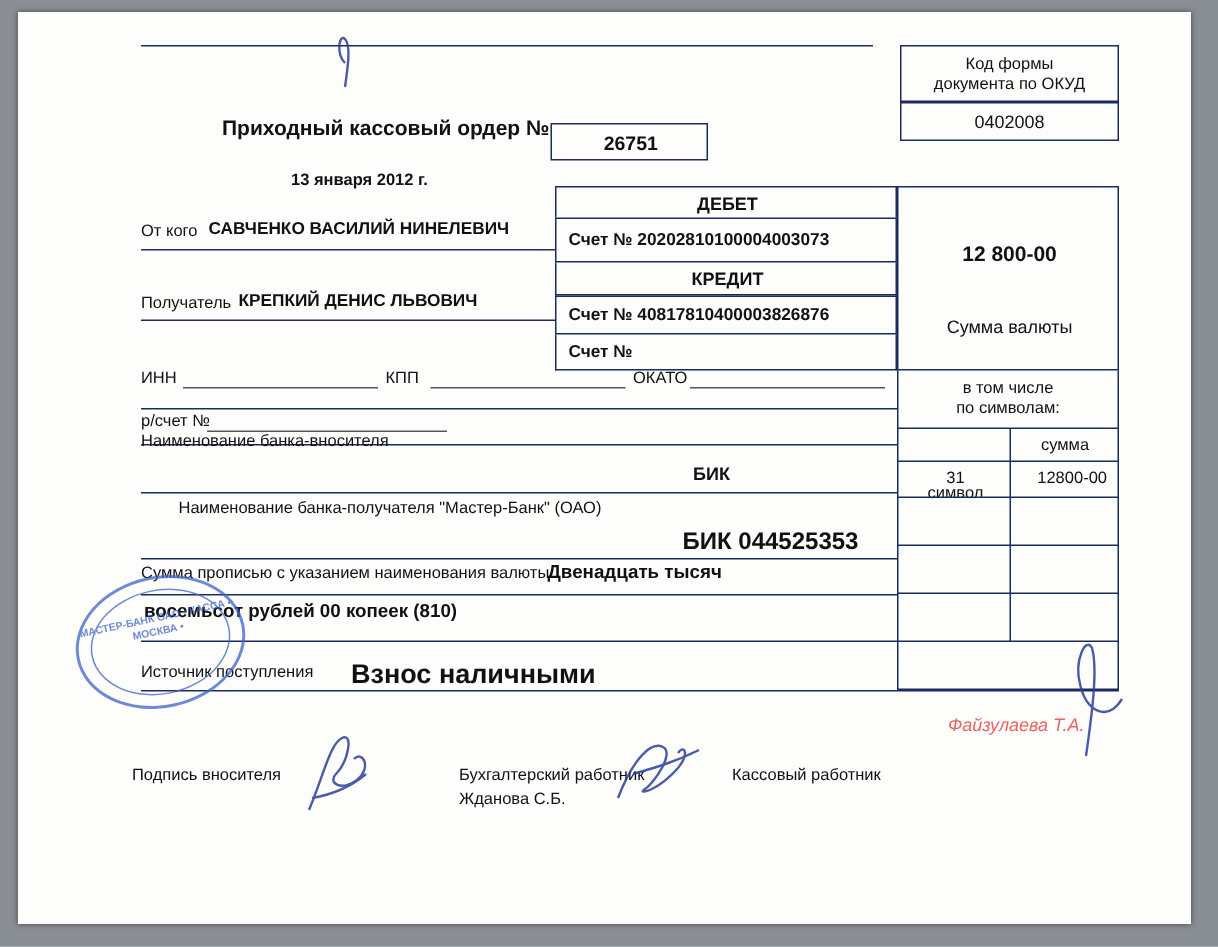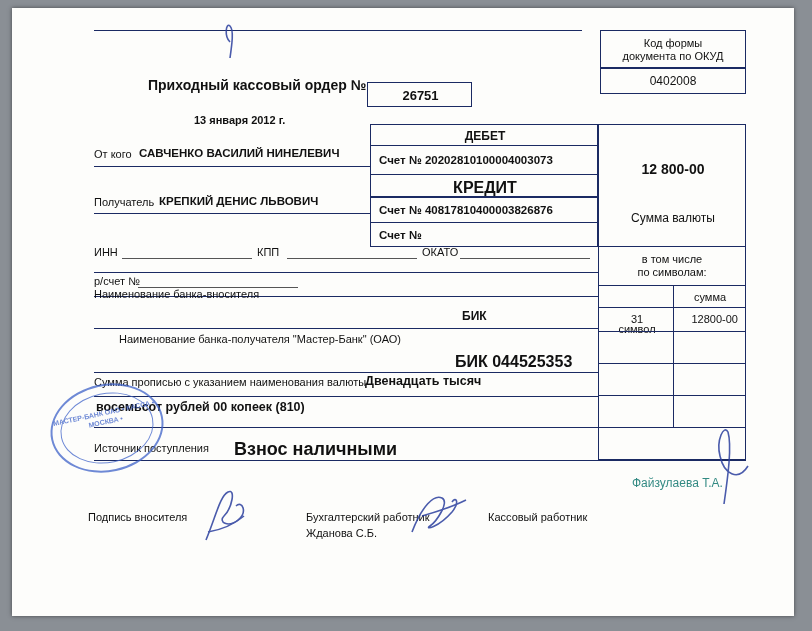--- a/index.html
+++ b/index.html
@@ -85,22 +85,23 @@
     text-align: center;
     font-size: 7px;
     line-height: 9px;
     color: #3f63c9;
     font-weight: bold;
   }
   
   .sig { position: absolute; stroke: #2b3f9e; fill: none; stroke-width: 1.6; opacity: .85; }
   .sig-name {
     position: absolute;
-    color: #0f766e;
+    color: #ef4444;
     font-size: 12px;
+    font-style: italic;
     opacity: .85;
   }
 </style>
 </head>
 <body>
 
 <div class="page">
   <div class="doc">
 
     <div class="hline" style="left:82px; top:22px; width:488px;"></div>
@@ -130,21 +131,21 @@
 
     <div class="t" style="left:82px; top:140px;">От кого</div>
     <div class="t b" style="left:127px; top:139px; font-size:11.5px;">САВЧЕНКО ВАСИЛИЙ НИНЕЛЕВИЧ</div>
     <div class="hline" style="left:82px; top:158px; width:276px;"></div>
 
     <div class="box" style="left:358px; top:137px; width:228px; height:30px;">
       <div class="t b" style="left:8px; top:8px; font-size:11.5px;">Счет № 20202810100004003073</div>
     </div>
 
     <div class="box" style="left:358px; top:167px; width:228px; height:22px; border-top:none;">
-      <div class="t b" style="left:0; width:228px; top:4px; text-align:center; font-size:16px;">КРЕДИТ</div>
+      <div class="t b" style="left:0; width:228px; top:4px; text-align:center; font-size:12px;">КРЕДИТ</div>
     </div>
 
     <div class="t" style="left:82px; top:188px;">Получатель</div>
     <div class="t b" style="left:147px; top:187px; font-size:11.5px;">КРЕПКИЙ ДЕНИС ЛЬВОВИЧ</div>
     <div class="hline" style="left:82px; top:205px; width:276px;"></div>
 
     <div class="box" style="left:358px; top:189px; width:228px; height:26px;">
       <div class="t b" style="left:8px; top:6px; font-size:11.5px;">Счет № 40817810400003826876</div>
     </div>
     <div class="box" style="left:358px; top:215px; width:228px; height:24px; border-top:none;">

